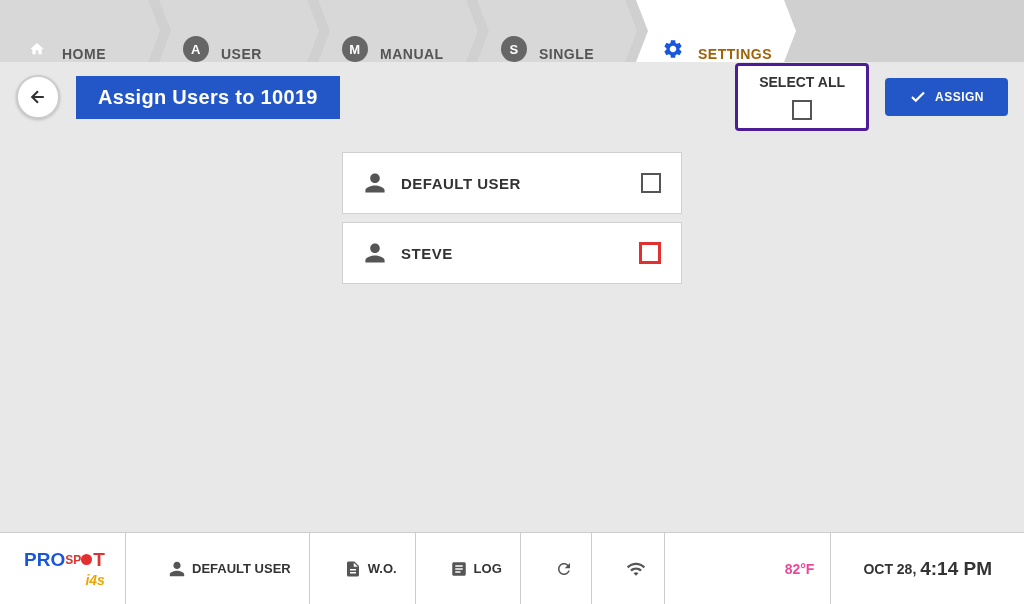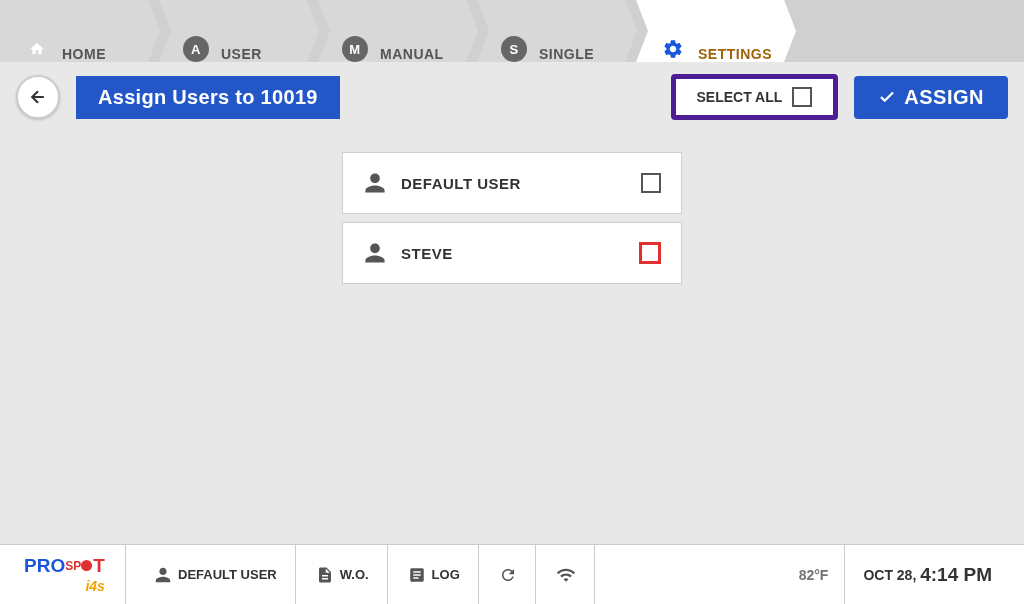--- a/index.html
+++ b/index.html
@@ -101,43 +101,44 @@
       margin-left: auto;
       display: flex;
       align-items: center;
       gap: 16px;
     }
     .select-all-container {
       display: flex;
       align-items: center;
       gap: 10px;
       background: #fff;
-      border: 5px solid #4c1d95;
+      border: 3px solid #4c1d95;
       padding: 8px 21px;
       border-radius: 4px;
       font-size: 14px;
       font-weight: 700;
       color: #333;
       cursor: pointer;
+      flex-direction: column;
     }
     .checkbox-plain {
       width: 20px;
       height: 20px;
       border: 2px solid #555;
       background: #fff;
       display: inline-block;
       flex-shrink: 0;
     }
     .assign-btn {
       background: #2356c7;
       color: #fff;
       border: none;
       border-radius: 4px;
       padding: 10px 24px;
-      font-size: 20px;
+      font-size: 12px;
       font-weight: 700;
       cursor: pointer;
       display: flex;
       align-items: center;
       gap: 8px;
       letter-spacing: 0.5px;
     }
     .assign-btn svg {
       width: 18px;
       height: 18px;
@@ -182,27 +183,27 @@
       width: 22px;
       height: 22px;
       border: 3px solid #e03030;
       background: #fff;
       display: inline-block;
       flex-shrink: 0;
     }
 
     
     .footer-bar {
-      height: 60px;
+      height: 72px;
       background: #fff;
       border-top: 1px solid #ccc;
       display: flex;
       align-items: center;
       padding: 0 16px;
-      gap: 2px;
+      gap: 16px;
     }
     .footer-logo {
       width: 110px;
       display: flex;
       align-items: center;
       justify-content: center;
       border-right: 1px solid #ccc;
       height: 100%;
       padding-right: 12px;
       margin-right: 8px;
@@ -222,21 +223,21 @@
     .footer-item svg {
       color: #555;
     }
     .footer-spacer {
       flex: 1;
     }
     .footer-temp {
       padding: 0 16px;
       font-size: 14px;
       font-weight: 600;
-      color: #737373;
+      color: #ec4899;
       border-right: 1px solid #ccc;
       height: 100%;
       display: flex;
       align-items: center;
     }
     .footer-datetime {
       padding: 0 16px;
       font-size: 14px;
       font-weight: 600;
       color: #333;

